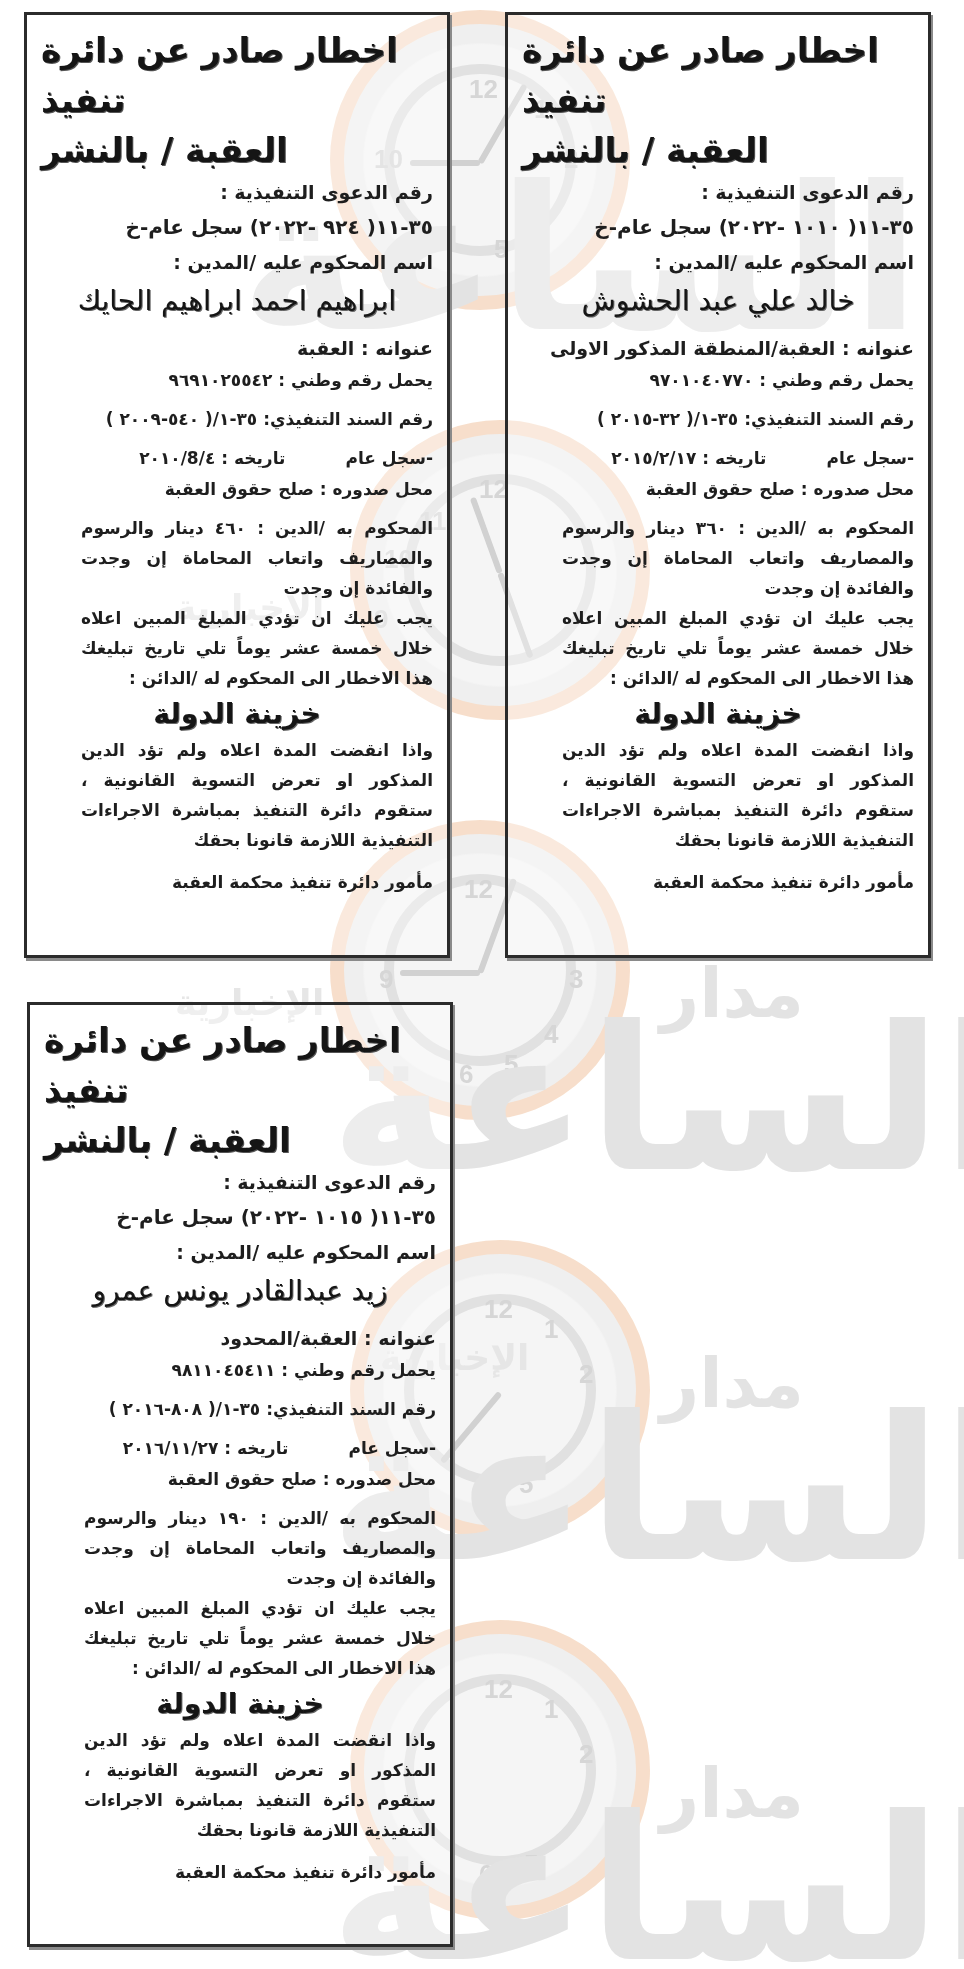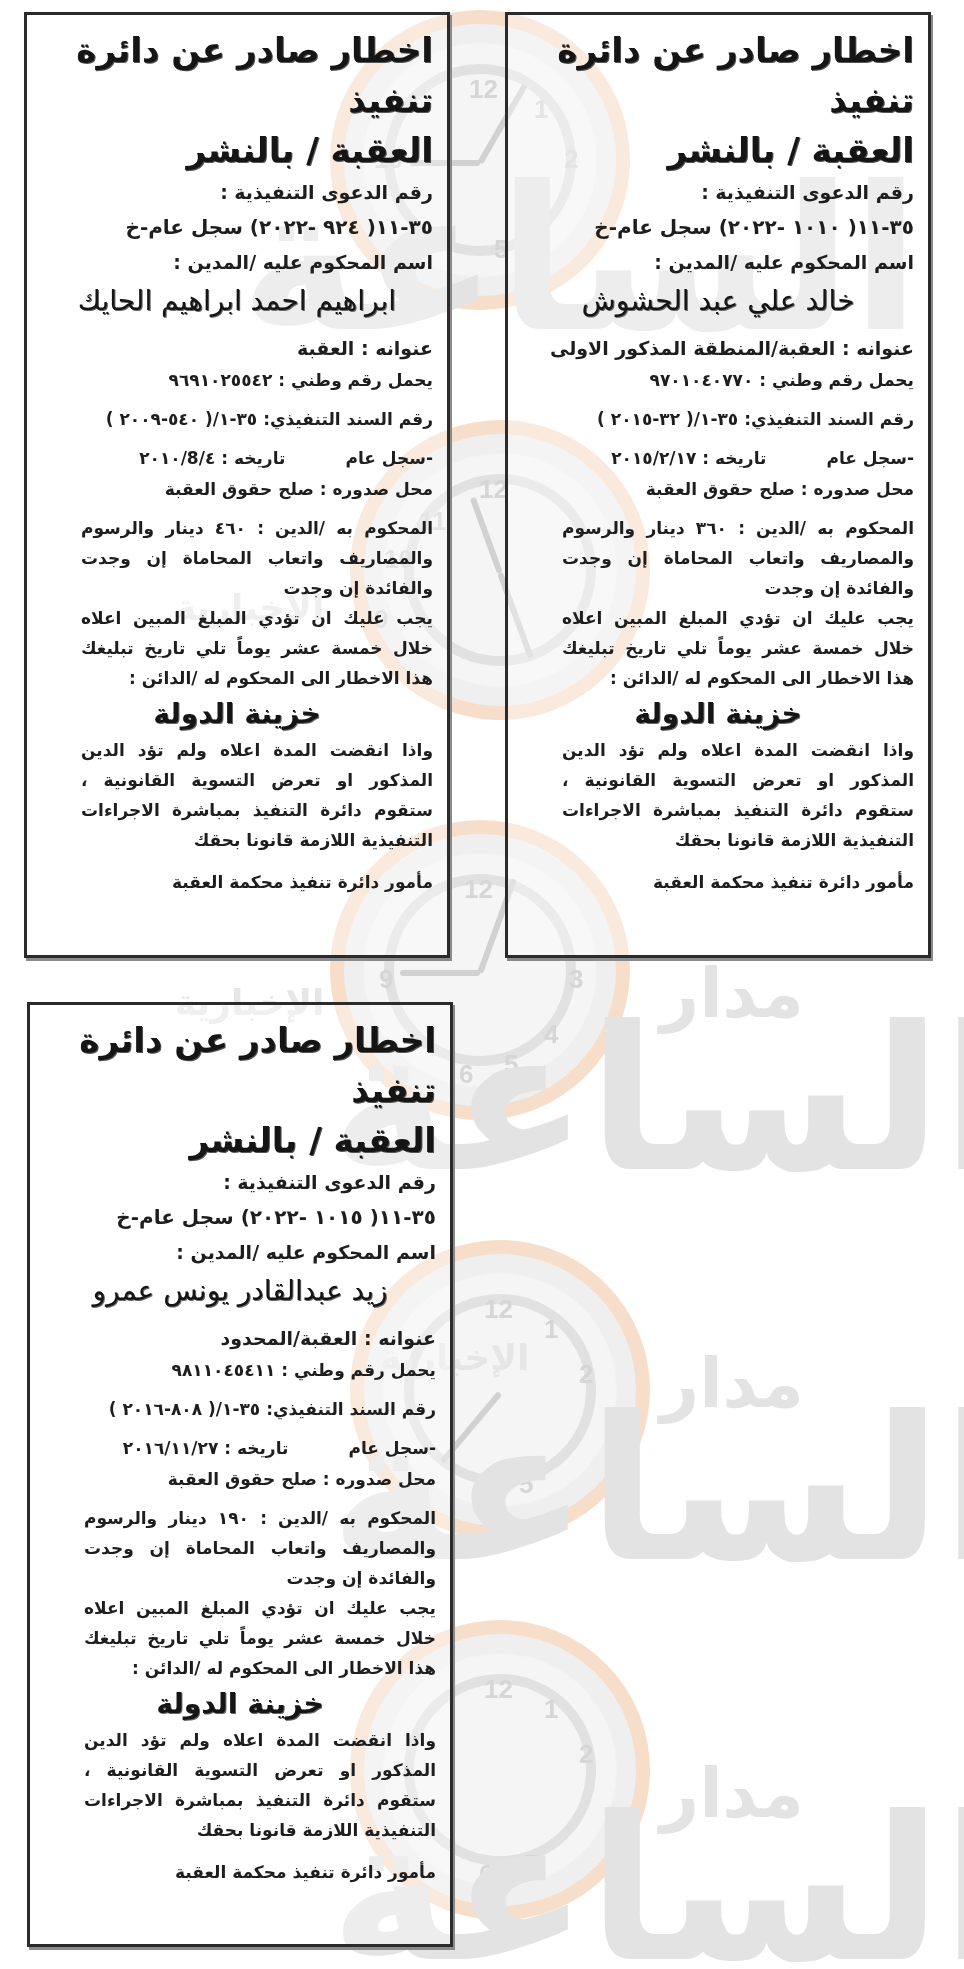--- a/index.html
+++ b/index.html
@@ -41,21 +41,21 @@
   .notice {
     position:absolute; box-sizing:border-box;
     border:3px solid #2b2b2b;
     box-shadow:2px 3px 0 #8a8a8a;
     background:rgba(255,255,255,0.35);
     direction:rtl; text-align:right;
     padding:10px 14px 12px 14px;
   }
   .title {
     font-family:"DejaVu Sans", sans-serif; font-weight:bold;
-    font-size:34px; line-height:50px; text-align:right; color:#151515;
+    font-size:34px; line-height:50px; text-align:left; color:#151515;
     text-shadow:1px 1px 0 #555;
   }
   .label { font-weight:bold; font-size:19px; line-height:34px; color:#1e1e1e; }
   .value-line { font-weight:bold; font-size:20px; line-height:36px; color:#1e1e1e; }
   .name {
     font-weight:normal; font-size:28px; line-height:44px; text-align:center; color:#151515;
     text-shadow:1px 1px 0 #666;
   }
   .row { font-weight:bold; font-size:17px; line-height:31px; color:#1e1e1e; white-space:nowrap; }
   .row .gap { display:inline-block; width:60px; }

